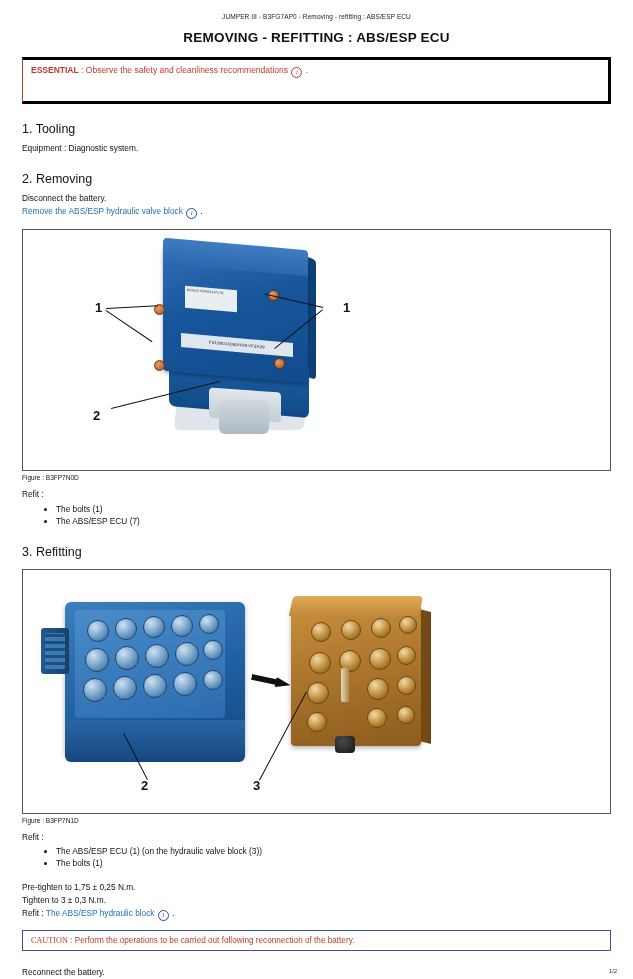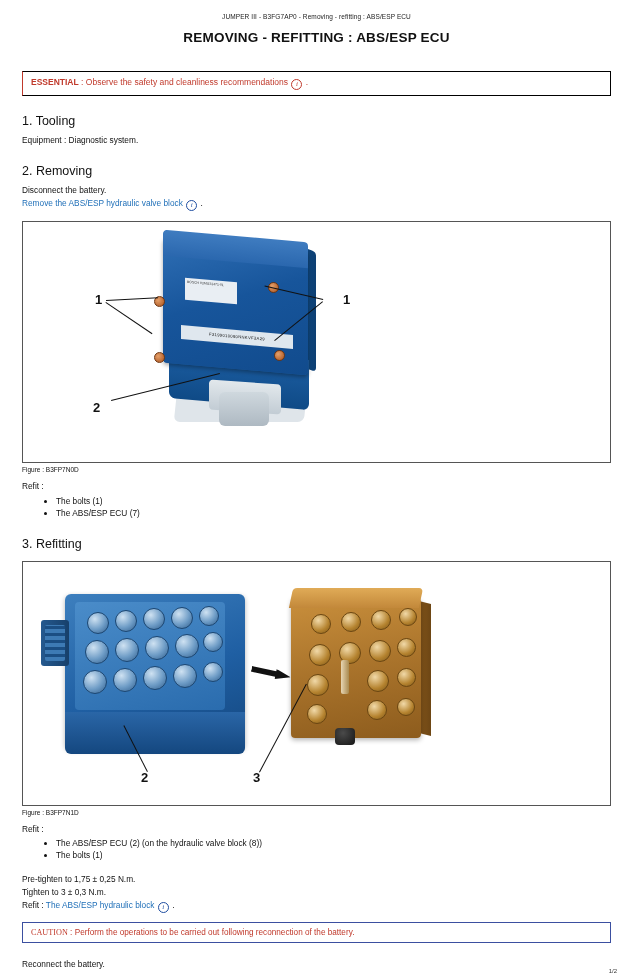--- a/index.html
+++ b/index.html
@@ -31,24 +31,24 @@
   }
   .doc-title {
     text-align: center;
     font-size: 13.5px;
     font-weight: bold;
     color: #111;
     margin-top: 10px;
     letter-spacing: 0.2px;
   }
   .essential-box {
-    margin-top: 26px;
-    border: 1px solid #000000;
+    margin-top: 12px;
+    border: 3px solid #000000;
     border-left: 1px solid #c0392b;
-    padding: 5px 8px 5px 8px;
+    padding: 5px 8px 23px 8px;
     font-size: 8.5px;
     color: #c0392b;
     position: relative;
   }
   .essential-box .kw {
     font-weight: bold;
   }
   .info-icon {
     display: inline-block;
     width: 9px;
@@ -450,21 +450,21 @@
       <div class="lead" style="left:236px; top:210px; width:100px; transform: rotate(-62deg);"></div>
 
       <div class="callout" style="left:118px; top:208px;">2</div>
       <div class="callout" style="left:230px; top:208px;">3</div>
     </div>
   </div>
   <div class="fig-caption">Figure : B3FP7N1D</div>
 
   <p class="body" style="margin-top:8px;">Refit :</p>
   <ul class="bullets">
-    <li>The ABS/ESP ECU (2) (on the hydraulic valve block (8))</li>
+    <li>The ABS/ESP ECU (1) (on the hydraulic valve block (3))</li>
     <li>The bolts (1)</li>
   </ul>
 
   <p class="body" style="margin-top:13px;">Pre-tighten to 1,75 ± 0,25 N.m.</p>
   <p class="body">Tighten to 3 ± 0,3 N.m.</p>
   <p class="body">
     <span>Refit : </span><span class="link">The ABS/ESP hydraulic block</span>
     <span class="info-icon blue">i</span>
     <span>.</span>
   </p>

